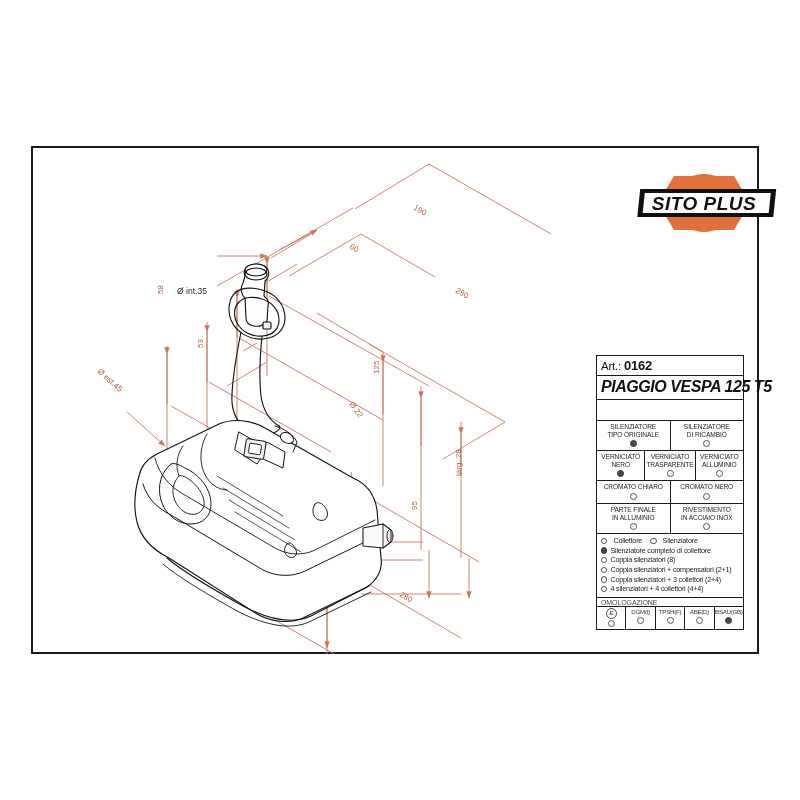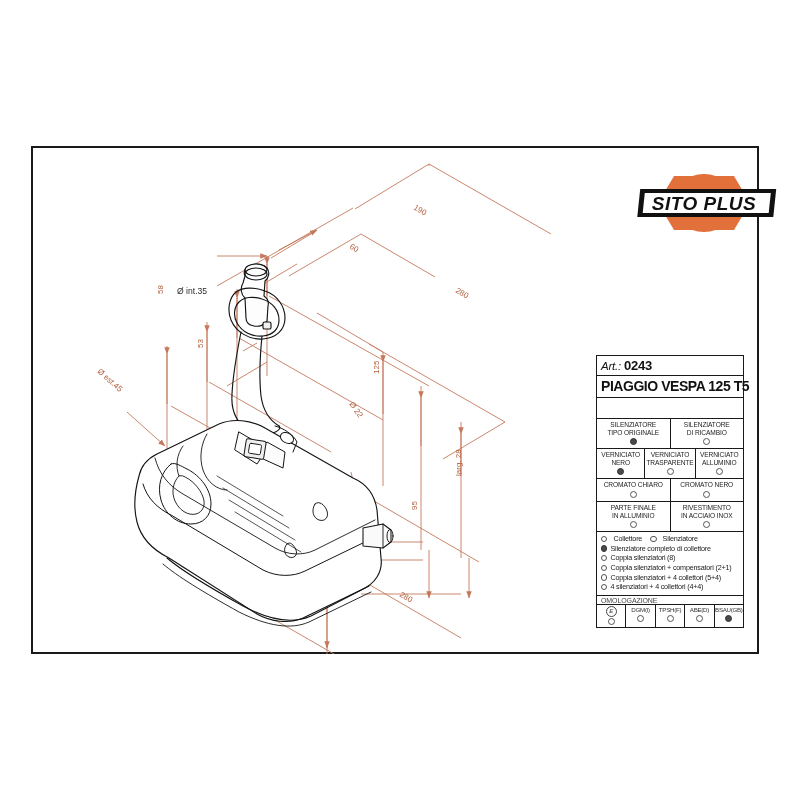--- a/index.html
+++ b/index.html
@@ -61,30 +61,31 @@
   }
   .st-row:last-child { border-bottom: none; }
 
   .st-art {
     padding: 2px 4px 2px 4px;
     font-size: 11.5px;
     color: #111;
     white-space: nowrap;
     letter-spacing: -0.2px;
   }
-  .st-art .art-lbl { font-weight: normal; font-style: italic; }
+  .st-art .art-lbl { font-weight: normal; }
   .st-art .art-num { font-weight: bold; font-size: 13px; letter-spacing: -0.3px;}
 
   .st-model {
     padding: 2px 4px 3px 4px;
-    font-size: 14px;
+    font-size: 16px;
     font-weight: bold;
     color: #111;
     white-space: nowrap;
     letter-spacing: -0.45px;
+    font-style: italic;
   }
 
   .st-blank { height: 21px; }
 
   .cell {
     flex: 1 1 0;
     border-right: 1.1px solid #1a1a1a;
     box-sizing: border-box;
     text-align: center;
     padding: 2px 1px 3px 1px;
@@ -354,21 +355,21 @@
       <path d="M19,21 L145,21 L145,41 L19,41 Z" fill="#ffffff" transform="skewX(-6) translate(6,0)"></path>
       <text x="82" y="38" text-anchor="middle" font-family="Liberation Sans, sans-serif" font-size="19" font-weight="bold" font-style="italic" fill="#111111" letter-spacing="0.5">SITO PLUS</text>
     </svg>
   </div>
 
   <div class="spec-table">
 
     <div class="st-row">
       <div class="st-art" style="flex:1">
         <span class="art-lbl">Art.:</span>
-        <span class="art-num">0243</span>
+        <span class="art-num">0162</span>
       </div>
     </div>
 
     <div class="st-row">
       <div class="st-model" style="flex:1">PIAGGIO VESPA 125 T5</div>
     </div>
 
     <div class="st-row st-blank"></div>
 
     <div class="st-row">
@@ -447,21 +448,21 @@
         <div class="opt-line">
           <span class="obullet"></span>
           <span>Coppia silenziatori (8)</span>
         </div>
         <div class="opt-line">
           <span class="obullet"></span>
           <span>Coppia silenziatori + compensatori (2+1)</span>
         </div>
         <div class="opt-line">
           <span class="obullet"></span>
-          <span>Coppia silenziatori + 4 collettori (5+4)</span>
+          <span>Coppia silenziatori + 3 collettori (2+4)</span>
         </div>
         <div class="opt-line">
           <span class="obullet"></span>
           <span>4 silenziatori + 4 collettori (4+4)</span>
         </div>
       </div>
     </div>
 
     <div class="st-row st-omo">
       <div class="omo-title">OMOLOGAZIONE</div>

